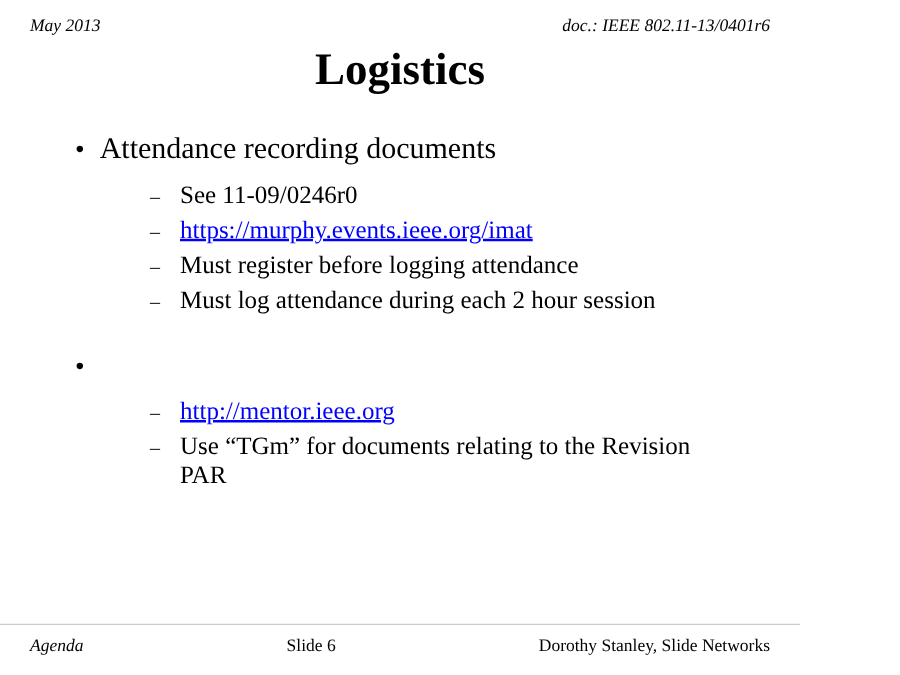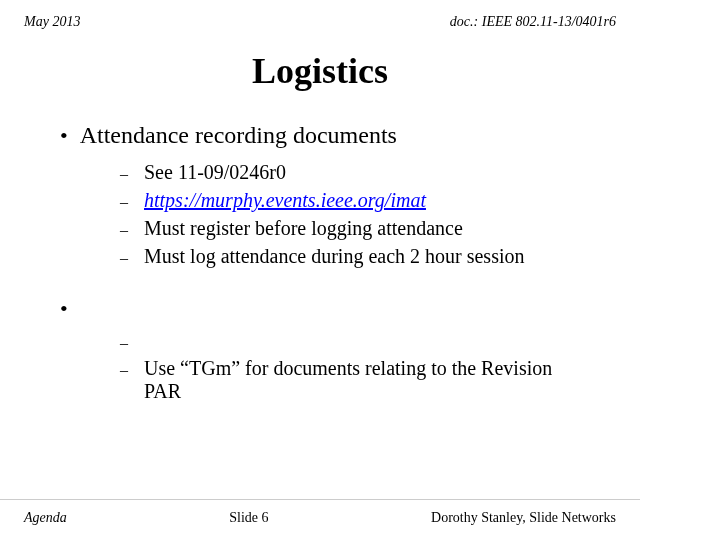--- a/index.html
+++ b/index.html
@@ -39,21 +39,21 @@
     }
 
     .header-right {
       font-size: 14px;
       color: #000000;
       font-style: italic;
     }
 
     .title-section {
       text-align: center;
-      margin-top: 20px;
+      margin-top: 4px;
       margin-bottom: 30px;
     }
 
     .title {
       font-size: 36px;
       font-weight: bold;
       color: #000000;
       font-family: 'Times New Roman', Times, serif;
     }
 
@@ -103,21 +103,20 @@
 
     .sub-bullet-text {
       font-size: 20px;
       color: #000000;
       font-family: 'Times New Roman', Times, serif;
     }
 
     .link-text {
       color: #0000FF;
       text-decoration: underline;
-      font-style: italic;
     }
 
     .footer {
       position: absolute;
       bottom: 0;
       left: 0;
       right: 0;
       display: flex;
       justify-content: space-between;
       align-items: center;
@@ -182,20 +181,21 @@
       </div>
     </div>
 
     <div class="bullet-section">
       <div class="main-bullet">
         <span class="bullet-dot">•</span>
       </div>
       <div class="sub-bullets">
         <div class="sub-bullet">
           <span class="dash">–</span>
+          <a class="sub-bullet-text link-text" href="#">http://mentor.ieee.org</a>
         </div>
         <div class="sub-bullet">
           <span class="dash">–</span>
           <span class="sub-bullet-text">Use “TGm” for documents relating to the Revision PAR</span>
         </div>
       </div>
     </div>
 
   </div>
 

